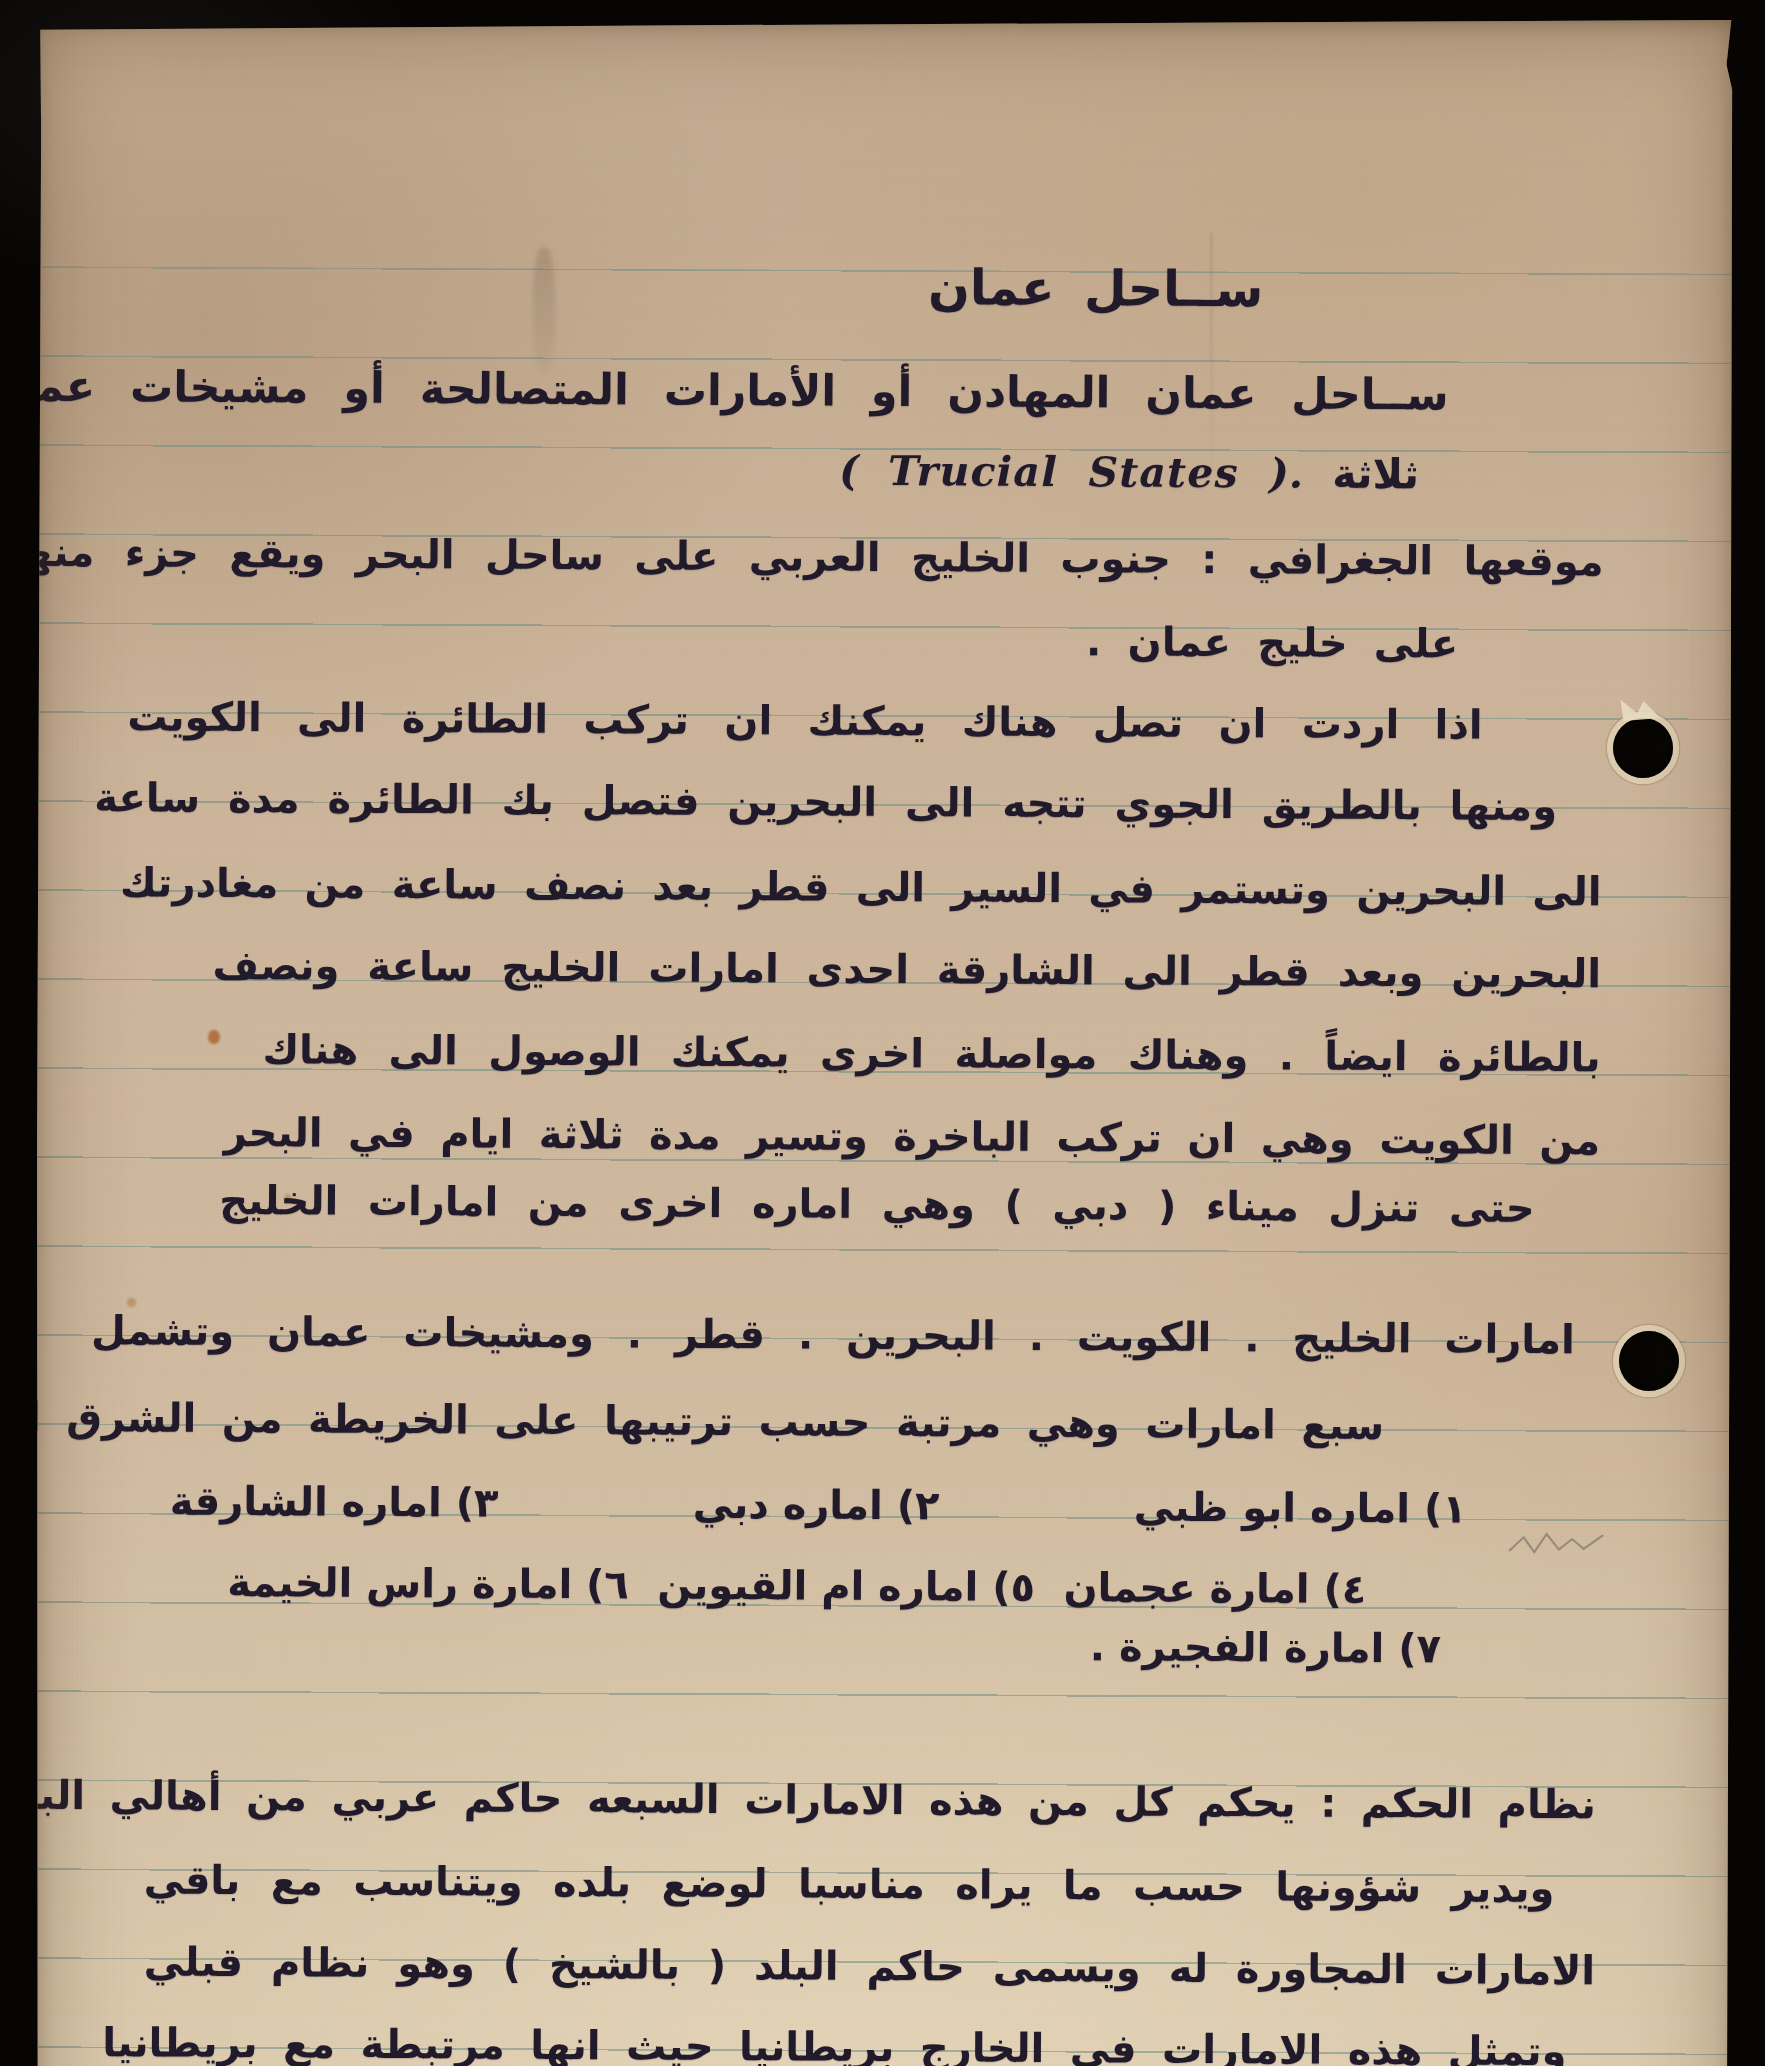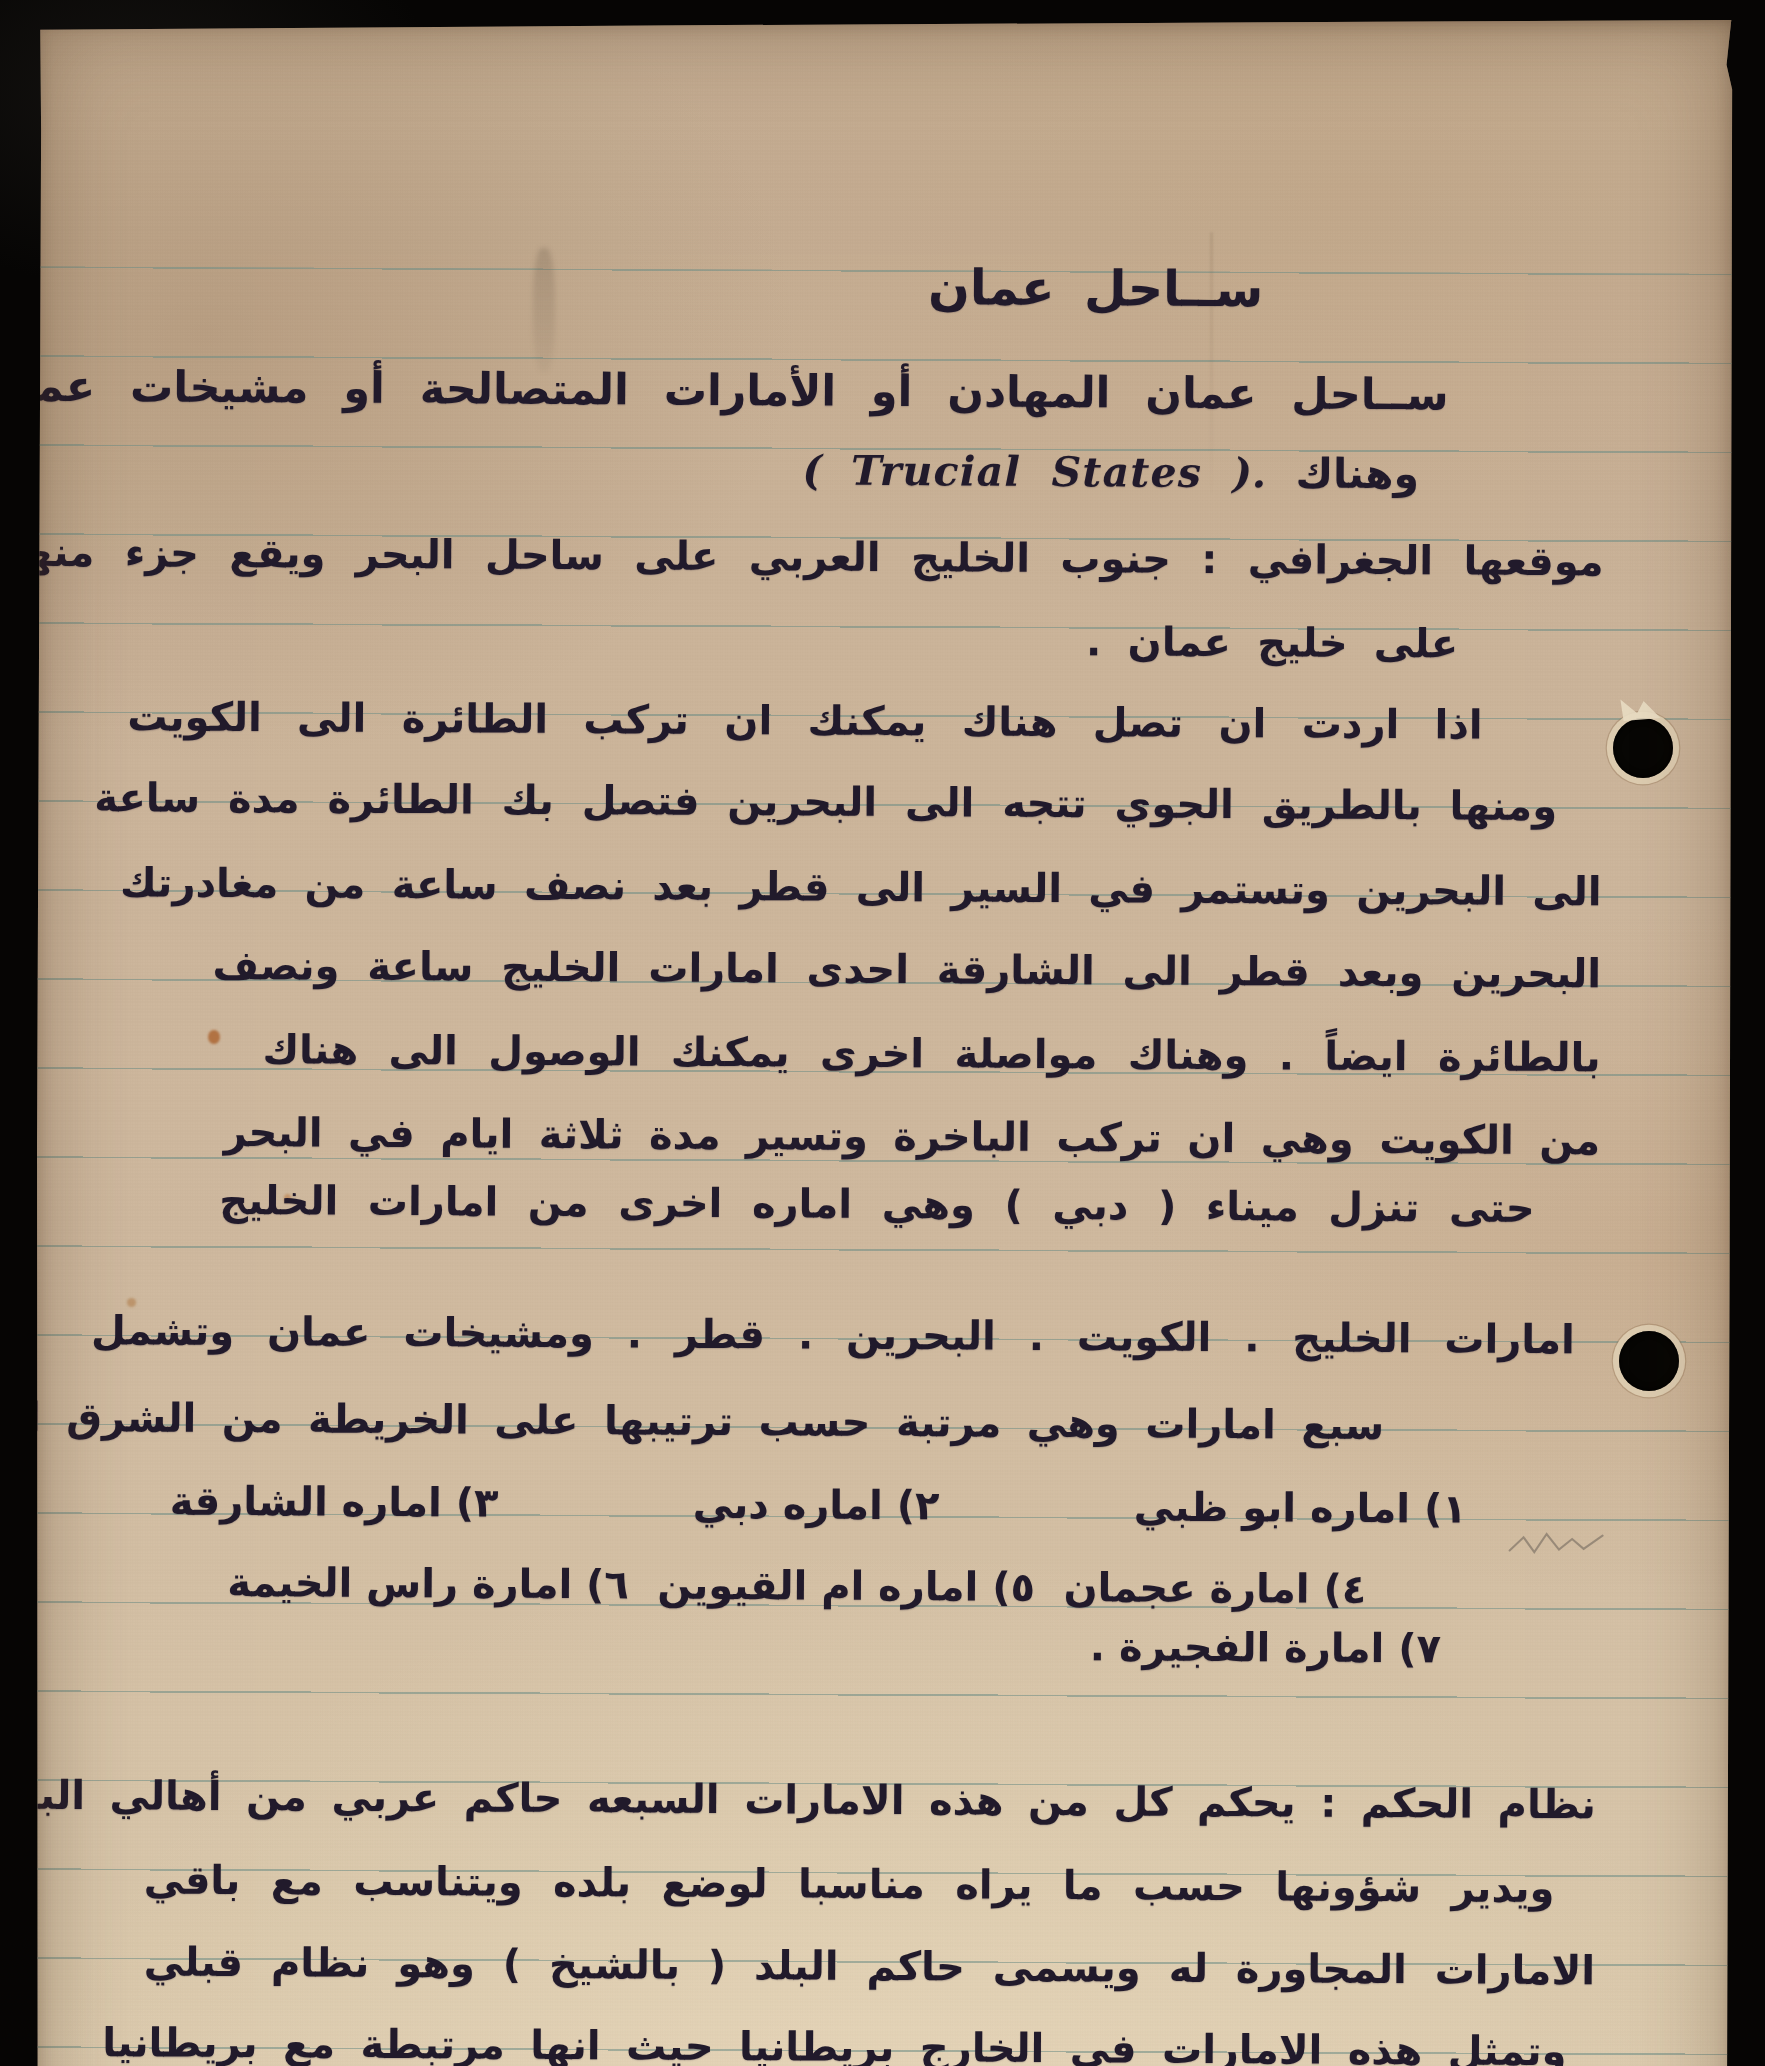--- a/index.html
+++ b/index.html
@@ -91,21 +91,21 @@
     <div class="crease"></div>
 
     <svg class="pencil" viewBox="0 0 240 90">
       <path d="M6 62 L40 30 L66 66 L96 22 L126 60 L158 34 L186 58 L232 26" fill="none" stroke="#6b6258" stroke-width="5" stroke-linecap="round"></path>
     </svg>
 
     <div class="script">
       <div class="hw l-title">ســاحل عمان</div>
       <div class="hw l-sub">ســاحل عمان المهادن أو الأمارات المتصالحة أو مشيخات عمان</div>
       <div class="hw l-alt">
-        <span>وهناك</span>
+        <span>ثلاثة</span>
         <span> </span>
         <span class="latin">( Trucial States ).</span>
       </div>
 
       <div class="hw l-geo1">موقعها الجغرافي : جنوب الخليج العربي على ساحل البحر ويقع جزء منها</div>
       <div class="hw l-geo2">على خليج عمان .</div>
 
       <div class="hw l-t1">اذا اردت ان تصل هناك يمكنك ان تركب الطائرة الى الكويت</div>
       <div class="hw l-t2">ومنها بالطريق الجوي تتجه الى البحرين فتصل بك الطائرة مدة ساعة</div>
       <div class="hw l-t3">الى البحرين وتستمر في السير الى قطر بعد نصف ساعة من مغادرتك</div>

